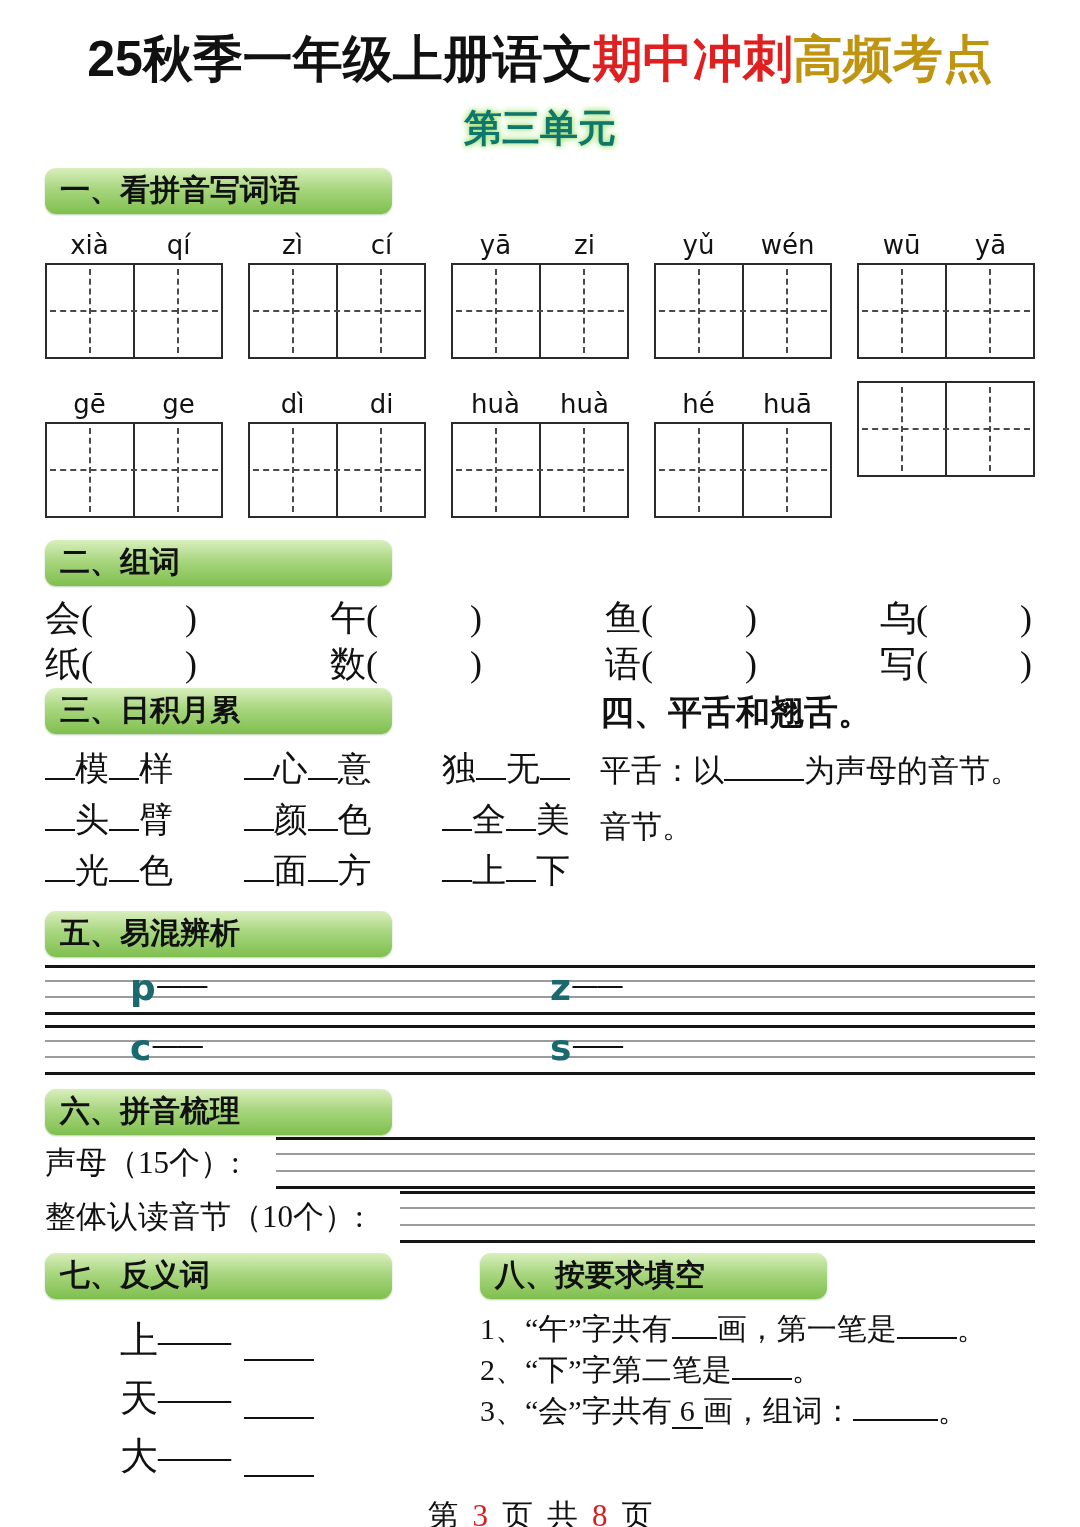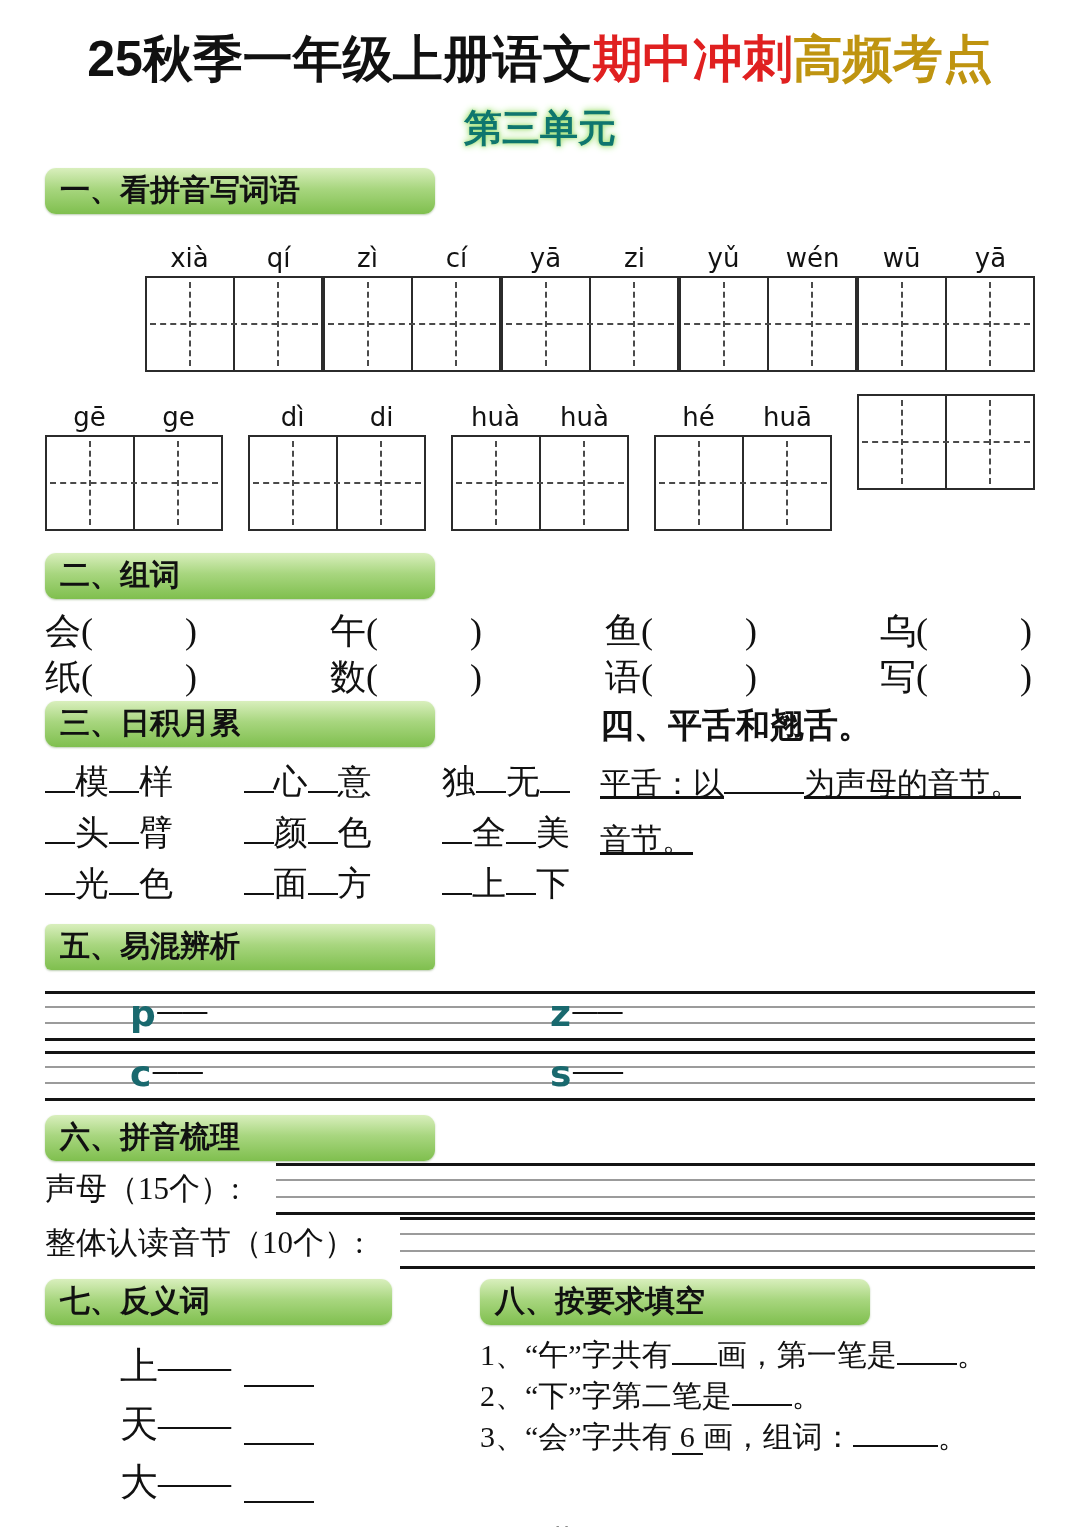--- a/index.html
+++ b/index.html
@@ -18,21 +18,21 @@
   .t-red  { color:#e02020; }
   .t-gold { color:#bf9410; }
   .subtitle {
     text-align:center; margin-top:10px; font-size:38px; font-weight:bold;
     color:#0f766e;
     text-shadow:0 0 3px #aae383, 0 0 6px #aae383, 0 0 10px #c8efab;
   }
 
   
   .banner {
-    width:390px; height:46px; line-height:44px; padding-left:15px;
+    width:347px; height:46px; line-height:44px; padding-left:15px;
     font-size:30px; font-weight:bold; color:#111;
     background:linear-gradient(180deg,#d9efbd 0%, #a8d67f 45%, #7fbf4e 100%);
     border-radius:11px; box-shadow:0 1px 2px rgba(60,110,30,.35);
   }
 
   
   .grid-row { display:flex; justify-content:space-between; }
   .unit { width:178px; }
   .plabels { display:flex; height:38px; align-items:flex-end; margin-bottom:3px; }
   .pl {
@@ -44,42 +44,42 @@
   .cell + .cell { border-left:2.5px solid #2b2b2b; }
   .cell::before {
     content:""; position:absolute; left:50%; top:4px; bottom:4px;
     border-left:2px dashed #4a4a4a; margin-left:-1px;
   }
   .block::after {
     content:""; position:absolute; top:50%; left:3px; right:3px;
     border-top:2px dashed #4a4a4a; margin-top:-1px;
   }
   .mt22 { margin-top:22px; }
-  .mt8  { margin-top:21px;justify-content:flex-end; }
+  .mt8  { margin-top:8px; }
 
   
   .zc-rows { margin-top:8px; }
   .zc-row { display:grid; grid-template-columns:285px 275px 275px 1fr; height:46px; align-items:center; }
   .zc-item { font-size:36px; white-space:nowrap; }
   .zc-paren { font-size:36px; }
   .zc-gap { display:inline-block; width:92px; }
 
   
   .cols34 { display:flex; margin-top:2px; }
   .col3 { width:555px; }
   .col4 { width:435px; }
   .s3-rows { margin-top:12px; padding-right:30px; }
   .s3-row { display:flex; justify-content:space-between; height:46px; align-items:flex-end; margin-bottom:5px; }
   .s3-item { font-size:34px; white-space:nowrap; }
   .blank {
     display:inline-block; border-bottom:2.5px solid #111; vertical-align:baseline;
   }
   .b30 { width:30px; }
   .s4-header { font-size:34px; font-weight:bold; margin-top:2px; }
-  .s4-line { font-size:31px; margin-top:14px; white-space:nowrap;text-decoration:underline; }
+  .s4-line { font-size:31px; margin-top:14px; white-space:nowrap; }
   .b80  { width:80px; }
   .b150 { width:150px; }
 
   
   .staff { position:relative; height:50px; }
   .sline { position:absolute; left:0; right:0; }
   .sl1 { top:0;      height:3px; background:#141414; }
   .sl2 { top:15px;   height:2px; background:#9b9b9b; }
   .sl3 { top:31px;   height:2px; background:#9b9b9b; }
   .sl4 { bottom:0;   height:3px; background:#141414; }
@@ -271,21 +271,21 @@
         </div>
       </div>
     </div>
     <div class="col4">
       <div class="s4-header">四、平舌和翘舌。</div>
       <div class="s4-line"><span>平舌：以</span><span class="blank b80"></span><span>为声母的音节。</span></div>
       <div class="s4-line">音节。</div>
     </div>
   </div>
 
-  <div class="banner" style="margin-top:12px;border-radius:6px;">五、易混辨析</div>
+  <div class="banner" style="margin-top:12px;">五、易混辨析</div>
   <div class="staff mt8">
     <div class="sline sl1"></div>
     <div class="sline sl2"></div>
     <div class="sline sl3"></div>
     <div class="sline sl4"></div>
     <span class="sletter pos-a"><span class="letter-glyph">p</span><span class="letter-dash">——</span></span>
     <span class="sletter pos-b"><span class="letter-glyph">z</span><span class="letter-dash">——</span></span>
   </div>
   <div class="staff staff-gap">
     <div class="sline sl1"></div>

